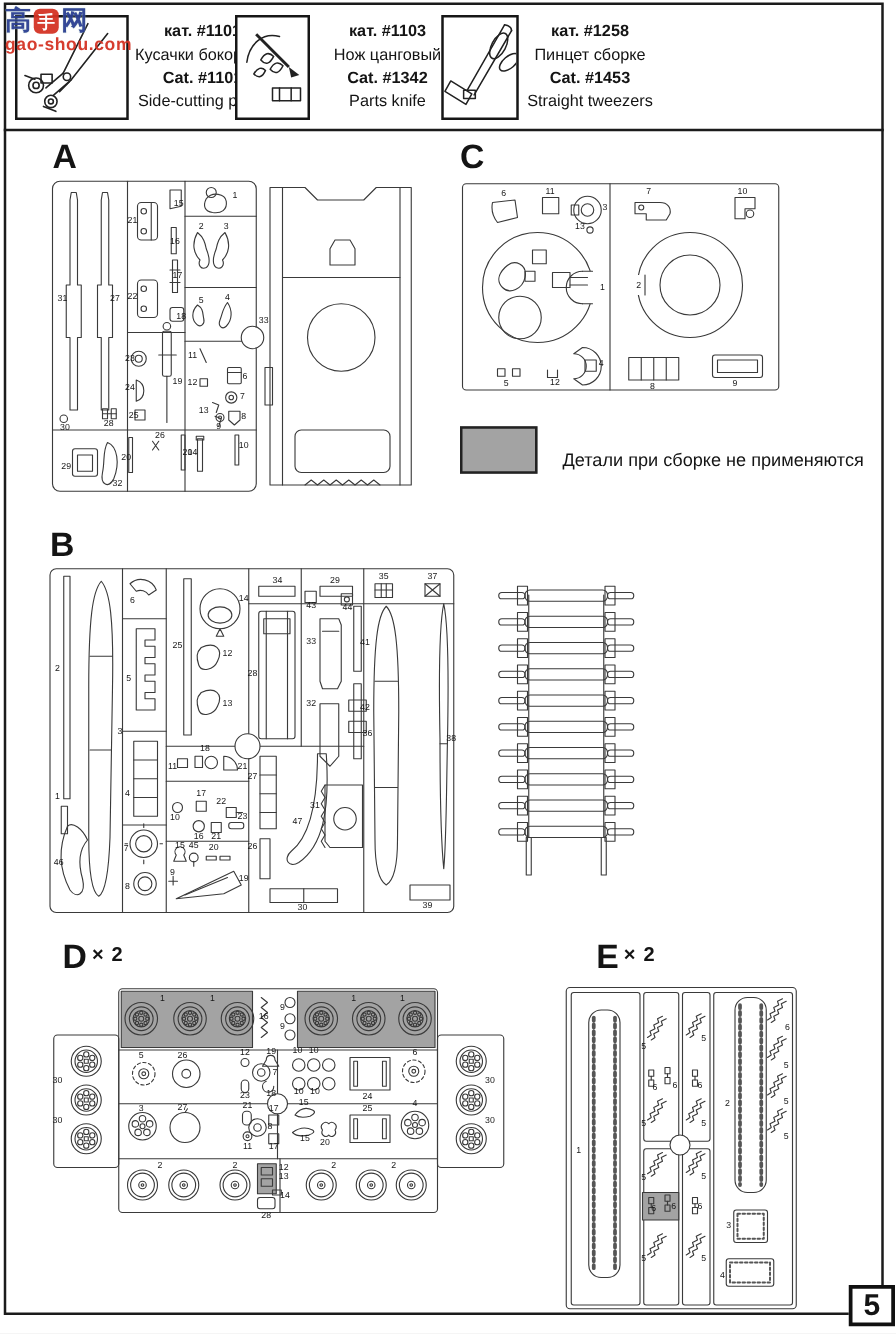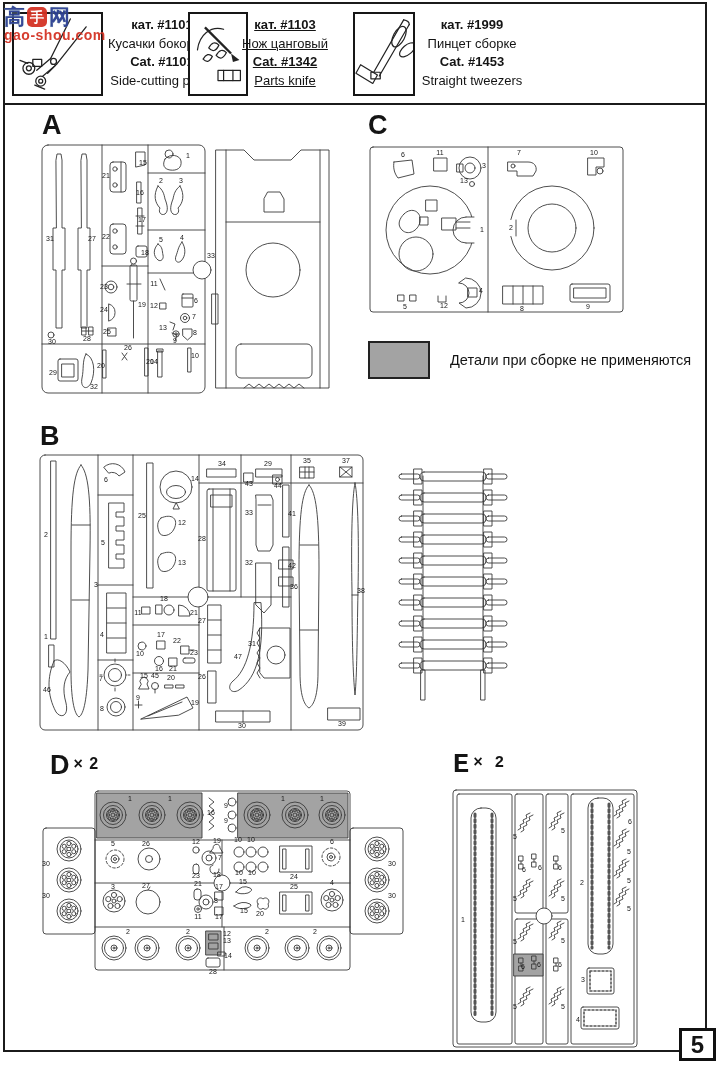--- a/index.html
+++ b/index.html
@@ -16,21 +16,21 @@
             border-radius:5px;font-size:14px;text-align:center;line-height:20px;}
   .wm .dom{margin-top:1px;font-size:14px;font-weight:bold;color:#d43324;letter-spacing:.5px;}
   
   .toolbox{border:2px solid #161616;background:#fff;box-sizing:border-box;}
   .tooltext{text-align:center;font-size:13px;line-height:18.5px;}
   .tooltext .b{font-weight:bold;}
   
   .sec{font-weight:bold;font-size:27px;letter-spacing:1px;}
   .sec .mult{font-size:16px;vertical-align:5px;margin-left:3px;}
   
-  .legend{display:flex;gap:20px;align-items:center;}
+  .legend{display:flex;gap:20px;align-items:flex-end;}
   .swatch{width:62px;height:38px;border:2px solid #222;box-sizing:border-box;
           background:repeating-linear-gradient(135deg,#b2b2b2 0 2px,#969696 2px 4px);}
   .legtxt{font-size:14.5px;line-height:19px;padding-top:1px;}
   
   .pagenum{left:679px;top:1028px;width:37px;height:33px;border:3px solid #111;box-sizing:border-box;
            display:flex;align-items:center;justify-content:center;font-size:24px;font-weight:bold;background:#fff;}
   
   svg .ln{fill:none;stroke:#3a3a3a;stroke-width:.9;stroke-linejoin:round;stroke-linecap:round;}
   svg .ln2{fill:none;stroke:#222;stroke-width:1.3;stroke-linejoin:round;stroke-linecap:round;}
   svg .gy{fill:#a3a3a3;}
@@ -90,53 +90,53 @@
             <path d="M20,34 q5,-9 11,-3 q-5,10 -11,3 Z"></path>
             <path d="M28,42 q5,-9 11,-3 q-5,10 -11,3 Z"></path>
             <path d="M14,46 q5,-8 10,-3 q-4,9 -10,3 Z"></path>
             <rect x="30" y="58" width="24" height="11"></rect>
             <path d="M36,58 v11 M46,58 v11"></path>
           </g>
         <path d="M16,12 L44,40" stroke="#222" stroke-width="2.5" fill="none"></path>
         <path d="M44,40 l9,7 -7,2 Z" fill="#222"></path>
       </svg>
     </div>
-    <div class="abs tooltext" style="left:233px;top:16px;width:104px;text-decoration:underline;">
+    <div class="abs tooltext" style="left:258px;top:16px;width:104px;">
       <div class="b">кат. #1103</div>
       <div>Нож цанговый</div>
       <div class="b">Cat. #1342</div>
       <div>Parts knife</div>
     </div>
 
     <div class="abs toolbox" style="left:353px;top:12px;width:62px;height:84px;">
       <svg width="58" height="80" viewBox="0 0 62 81">
         <g class="ln2">
             <path d="M52,4 L20,60"></path>
             <path d="M58,9 L26,64"></path>
             <path d="M52,4 q6,1 6,5"></path>
             <ellipse cx="47" cy="22" rx="6" ry="12" transform="rotate(28 47 22)"></ellipse>
             <ellipse cx="56" cy="36" rx="5" ry="10" transform="rotate(50 56 36)"></ellipse>
             <path d="M6,52 l18,11 -5,9 -18,-11 Z"></path>
             <rect x="17" y="60" width="10" height="7"></rect>
           </g>
       </svg>
     </div>
     <div class="abs tooltext" style="left:416px;top:16px;width:112px;">
-      <div class="b">кат. #1999</div>
+      <div class="b">кат. #1258</div>
       <div>Пинцет сборке</div>
       <div class="b">Cat. #1453</div>
       <div>Straight tweezers</div>
     </div>
   </div>
 
   <div class="abs sec" style="left:42px;top:110px;"><span>A</span></div>
   <div class="abs sec" style="left:368px;top:110px;"><span>C</span></div>
   <div class="abs sec" style="left:40px;top:421px;"><span>B</span></div>
   <div class="abs sec" style="left:50px;top:750px;"><span>D</span><span class="mult">× 2</span></div>
-  <div class="abs sec" style="left:453px;top:750px;font-family:Liberation Mono, monospace;"><span>E</span><span class="mult">× 2</span></div>
+  <div class="abs sec" style="left:477px;top:750px;"><span>E</span><span class="mult">× 2</span></div>
 
   <svg class="abs" style="left:30px;top:138px;" width="315" height="262" viewBox="0 0 315 262">
     <g class="ln">
       <rect x="12" y="7" width="163" height="248" rx="6"></rect>
       <line x1="72" y1="7" x2="72" y2="255"></line>
         <line x1="118" y1="7" x2="118" y2="255"></line>
       <line x1="12" y1="206" x2="175" y2="206"></line>
         <line x1="72" y1="128" x2="118" y2="128"></line>
       <line x1="118" y1="35" x2="175" y2="35"></line>
         <line x1="118" y1="92" x2="175" y2="92"></line>

